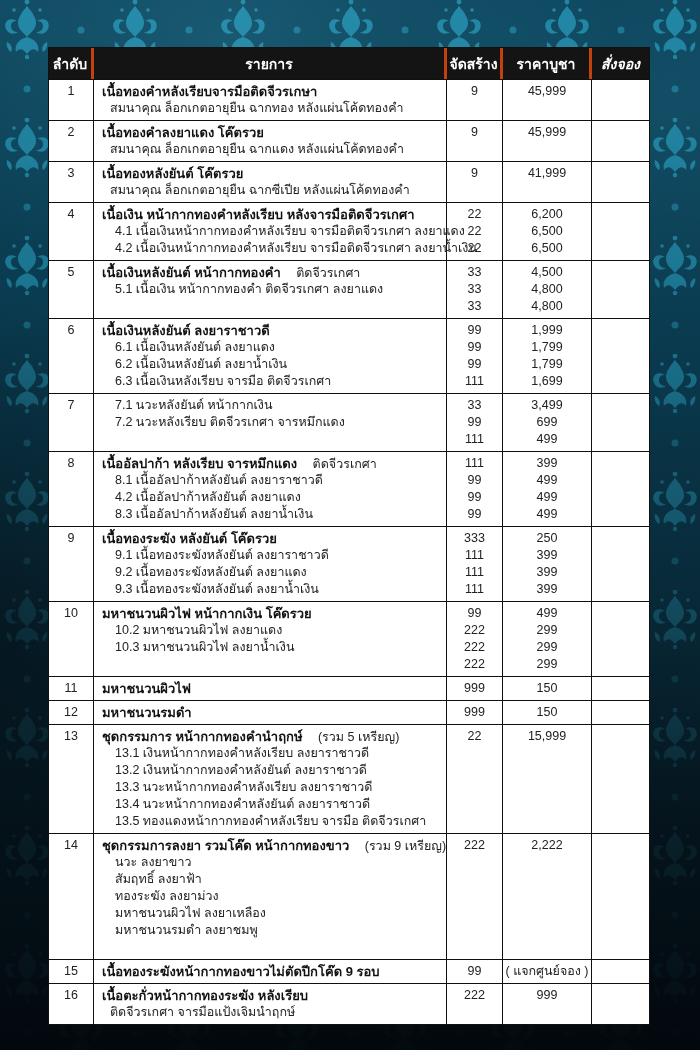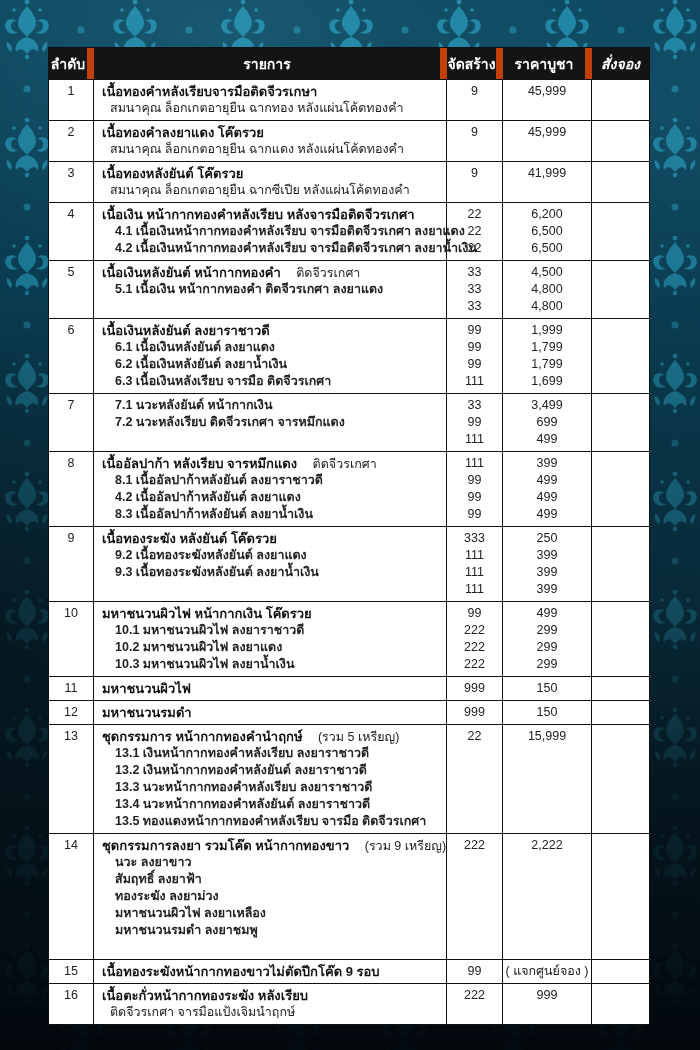--- a/index.html
+++ b/index.html
@@ -31,38 +31,38 @@
     grid-template-columns: 45px 353px 56px 89px 1fr;
   }
   .thead {
     background: #141414;
     color: #ffffff;
     height: 31px;
   }
   .thead .cell {
     display: flex; align-items: center; justify-content: center;
     font-weight: bold; font-size: 14px;
-    border-right: 7px solid #c2410c;
+    border-right: 3px solid #c2410c;
   }
   .thead .cell:last-child { border-right: none; font-style: italic; }
   .trow { border-top: 1px solid #101010; }
   .trow .cell {
     border-right: 1px solid #101010;
     padding: 3px 0;
     box-sizing: border-box;
   }
   .trow .cell:last-child { border-right: none; }
   .line {
     height: 17px; line-height: 17px;
     font-size: 12.5px; color: #222222;
     white-space: nowrap;
   }
   .c-no .line, .c-made .line, .c-price .line { text-align: center; }
   .c-item .line.title { font-weight: bold; padding-left: 8px; color: #111111; font-size: 13px; }
-  .c-item .line.sub   { padding-left: 21px; font-weight: bold; }
+  .c-item .line.sub   { padding-left: 21px; }
   .c-item .line.note  { padding-left: 16px; }
   .suffix { font-weight: normal; font-size: 12.5px; color: #222222; padding-left: 12px; }
 </style>
 </head>
 <body>
 
 <div class="stage">
 
   <svg class="bg-svg" width="700" height="1050">
     <defs>
@@ -264,20 +264,21 @@
             <div class="line">499</div>
           </div>
           <div class="cell c-order"></div>
         </div>
         <div class="grid-row trow">
           <div class="cell c-no">
             <div class="line">9</div>
           </div>
           <div class="cell c-item">
             <div class="line title">เนื้อทองระฆัง หลังยันต์  โค๊ดรวย</div>
+            <div class="line sub">9.1 เนื้อทองระฆังหลังยันต์ ลงยาราชาวดี</div>
             <div class="line sub">9.2 เนื้อทองระฆังหลังยันต์ ลงยาแดง</div>
             <div class="line sub">9.3 เนื้อทองระฆังหลังยันต์ ลงยาน้ำเงิน</div>
           </div>
           <div class="cell c-made">
             <div class="line">333</div>
             <div class="line">111</div>
             <div class="line">111</div>
             <div class="line">111</div>
           </div>
           <div class="cell c-price">
@@ -287,21 +288,20 @@
             <div class="line">399</div>
           </div>
           <div class="cell c-order"></div>
         </div>
         <div class="grid-row trow">
           <div class="cell c-no">
             <div class="line">10</div>
           </div>
           <div class="cell c-item">
             <div class="line title">มหาชนวนผิวไฟ หน้ากากเงิน โค๊ดรวย</div>
-            <div class="line sub">10.1 มหาชนวนผิวไฟ ลงยาราชาวดี</div>
             <div class="line sub">10.2 มหาชนวนผิวไฟ ลงยาแดง</div>
             <div class="line sub">10.3 มหาชนวนผิวไฟ ลงยาน้ำเงิน</div>
           </div>
           <div class="cell c-made">
             <div class="line">99</div>
             <div class="line">222</div>
             <div class="line">222</div>
             <div class="line">222</div>
           </div>
           <div class="cell c-price">

